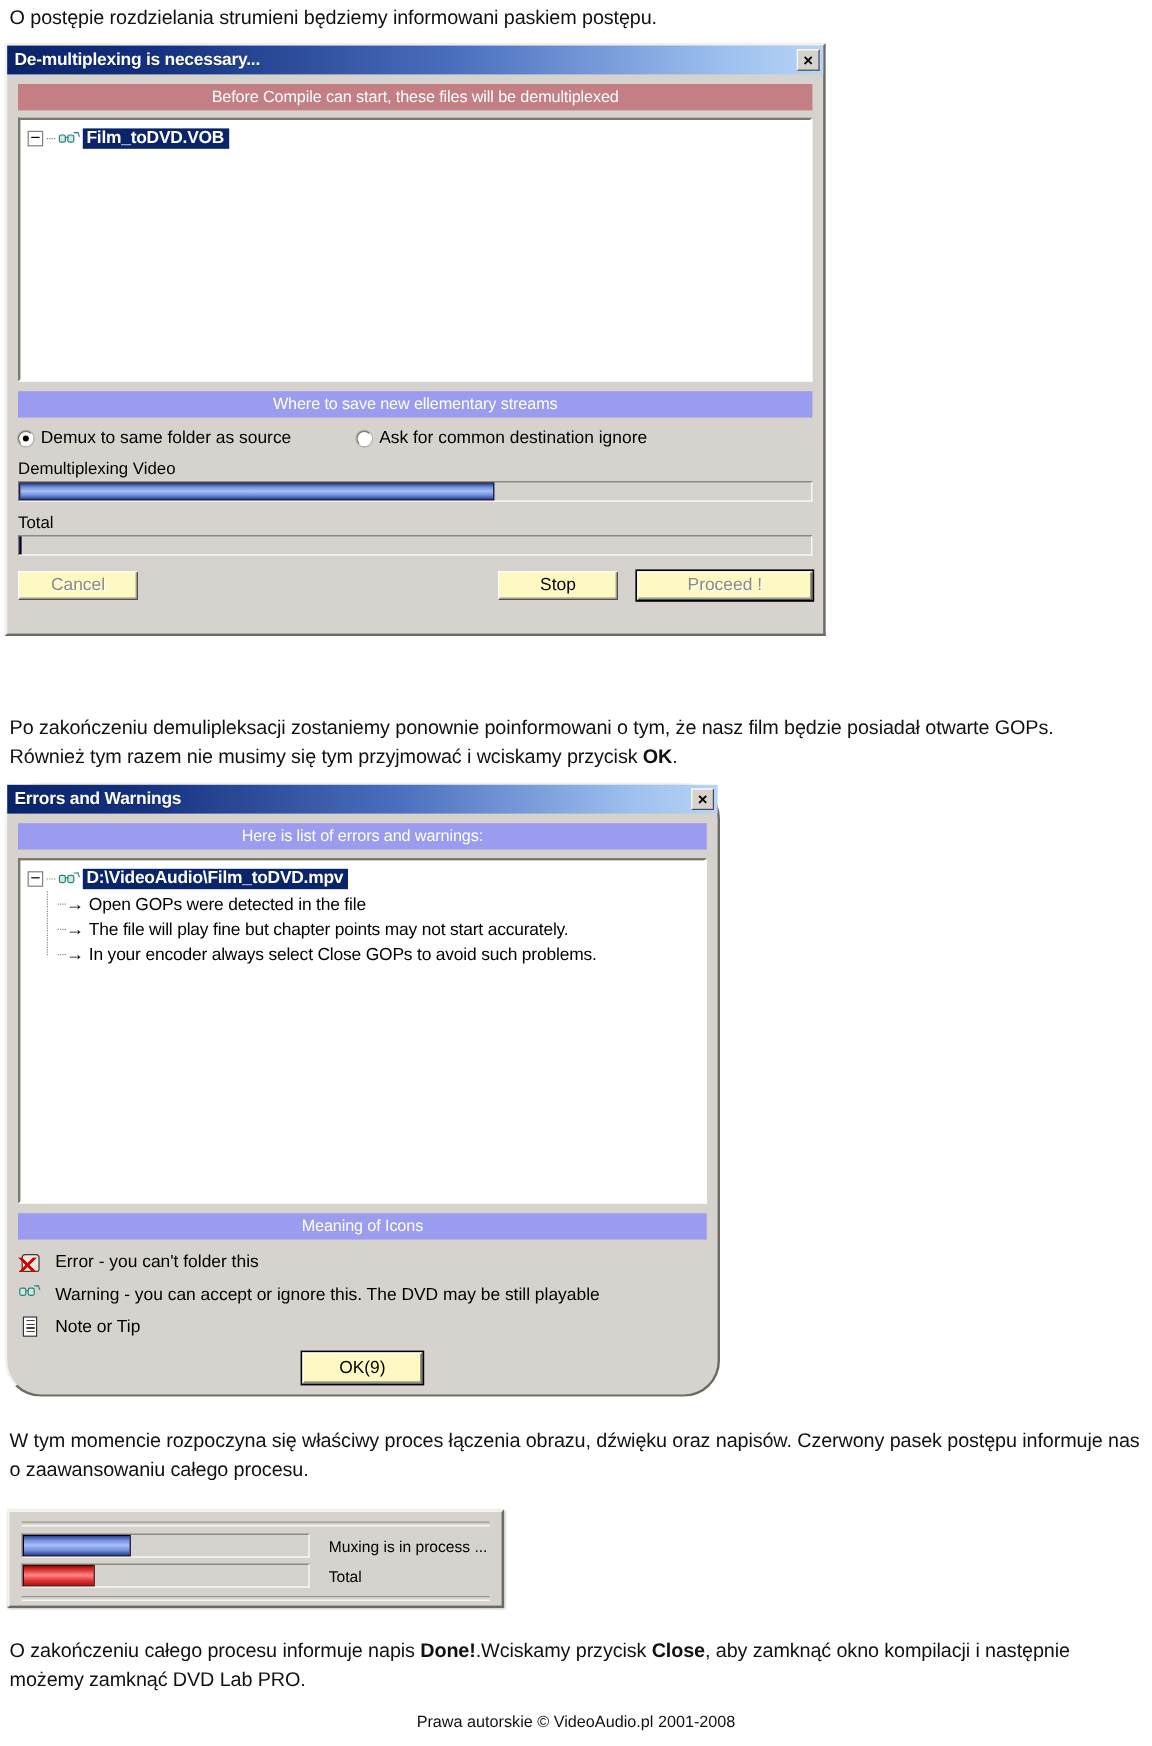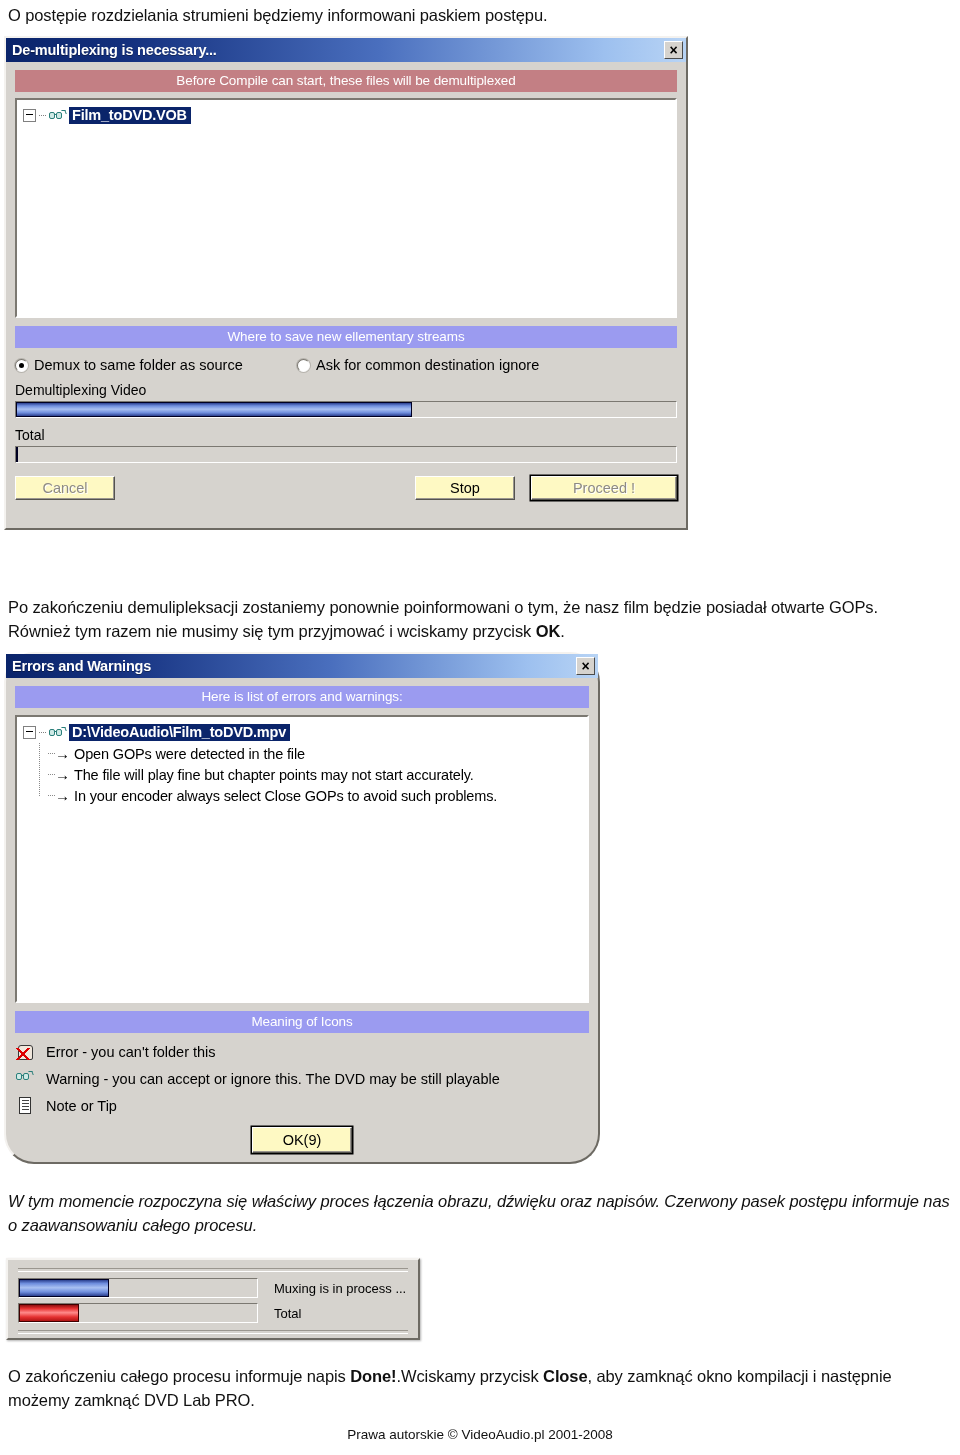--- a/index.html
+++ b/index.html
@@ -385,21 +385,21 @@
         </div>
       </div>
 
       <div style="display:flex;justify-content:center;margin-top:8px;">
         <div class="btn default" style="width:100px;height:26px;">OK(9)</div>
       </div>
 
     </div>
   </div>
 
-  <div class="para" style="left:8px; top:1190px; width:946px;font-style:italic;">W tym momencie rozpoczyna się właściwy proces łączenia obrazu, dźwięku oraz napisów. Czerwony pasek postępu informuje nas o zaawansowaniu całego procesu.</div>
+  <div class="para" style="left:8px; top:1190px; width:946px;">W tym momencie rozpoczyna się właściwy proces łączenia obrazu, dźwięku oraz napisów. Czerwony pasek postępu informuje nas o zaawansowaniu całego procesu.</div>
 
   <div class="muxpanel" style="left:6px; top:1258px; width:414px; height:82px; padding:8px 10px;">
     <div class="sep" style="margin-bottom:6px;"></div>
     <div class="muxrow">
       <div class="muxtrack">
         <div class="pfill" style="width:38%;"></div>
       </div>
       <div class="muxtext">Muxing is in process ...</div>
     </div>
     <div class="muxrow" style="margin-top:5px;">

